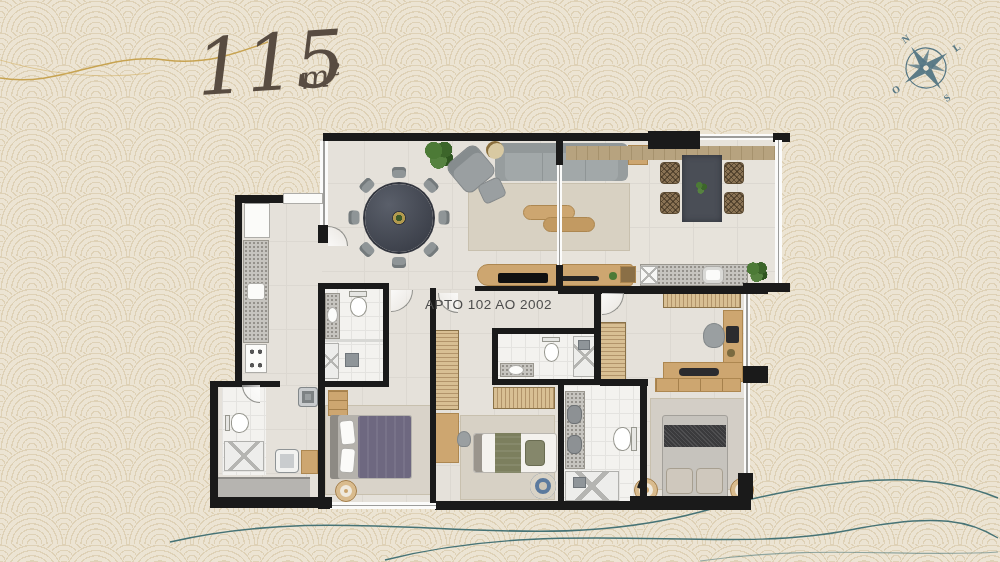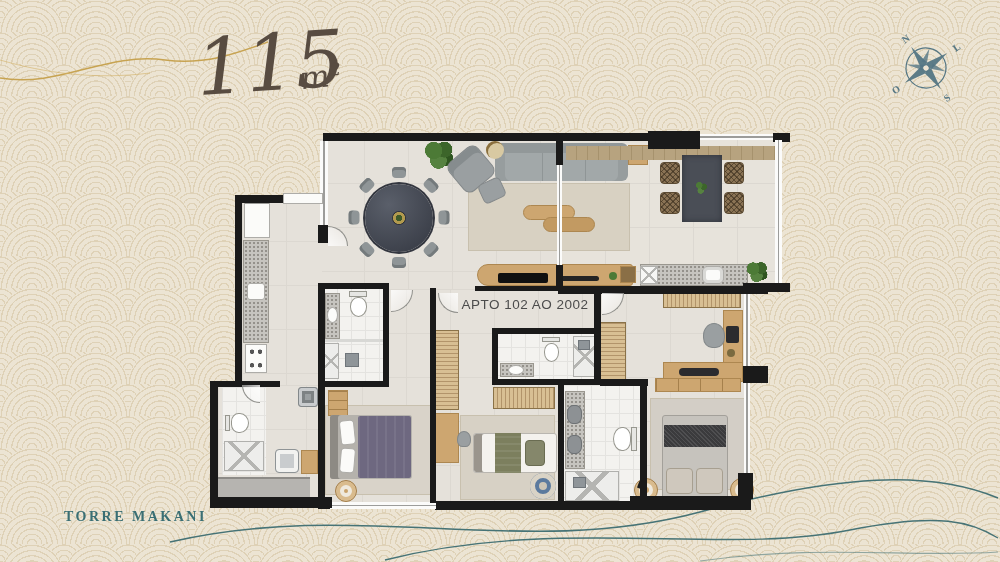--- a/index.html
+++ b/index.html
@@ -13,21 +13,21 @@
       radial-gradient(circle 32px at 50% 100%, #ece4d3 0 4px,#ded1b6 4px 5.2px,#ece4d3 5.2px 9.2px,#ded1b6 9.2px 10.4px,#ece4d3 10.4px 14.4px,#ded1b6 14.4px 15.6px,#ece4d3 15.6px 19.6px,#ded1b6 19.6px 20.8px,#ece4d3 20.8px 24.8px,#ded1b6 24.8px 26px,#ece4d3 26px 30px,#ded1b6 30px 31.2px,#ece4d3 31.2px 32px,transparent 32px);
     background-size:64px 32px;
     background-position:0 0,32px 16px;
   }
   .abs{position:absolute;}
   
   .apt-label{left:62px;top:76px;font-family:"Liberation Serif","DejaVu Serif",serif;font-size:19px;font-weight:600;letter-spacing:3.5px;color:#3a6f74;}
   .area-script{left:196px;top:24px;font-family:"DejaVu Serif",serif;font-style:italic;font-size:78px;font-weight:400;color:#584c41;transform:rotate(-4deg);line-height:1;}
   .area-unit{left:300px;top:58px;font-family:"DejaVu Serif",serif;font-style:italic;font-size:31px;color:#584c41;transform:rotate(-6deg);}
   .tower-label{left:64px;top:509px;font-family:"Liberation Serif","DejaVu Serif",serif;font-size:14px;font-weight:600;letter-spacing:2.5px;color:#3a6f74;}
-  .unit-label{left:230px;top:172px;width:200px;text-align:center;font-size:13.5px;letter-spacing:.5px;color:#4c4c4c;}
+  .unit-label{left:230px;top:172px;width:200px;font-size:13.5px;letter-spacing:.5px;color:#4c4c4c;}
   
   #plan{left:195px;top:125px;width:595px;height:385px;}
   .floor{background-color:#e5e1da;background-image:linear-gradient(#dcd8d1 1px,transparent 1px),linear-gradient(90deg,#dcd8d1 1px,transparent 1px);background-size:44px 44px;}
   .bfloor{background-color:#f3f2ef;background-image:linear-gradient(#e4e3e0 1px,transparent 1px),linear-gradient(90deg,#e4e3e0 1px,transparent 1px);background-size:14px 14px;}
   .w{background:#1a1a1a;}
   .wnh{background:linear-gradient(#fbfbfa 0 38%,#9c9c9a 38% 62%,#fbfbfa 62%);}
   .wnv{background:linear-gradient(90deg,#fbfbfa 0 38%,#9c9c9a 38% 62%,#fbfbfa 62%);}
   .gr{background-color:#c6c4bf;background-image:radial-gradient(circle,#94918b .8px,transparent .9px);background-size:4px 4px;border:1px solid #9a978f;box-sizing:border-box;}
   .wd{background:#cda670;border:1px solid #ad8750;box-sizing:border-box;}
   .sth{background:repeating-linear-gradient(90deg,#d8bf93 0 3px,#b2946a 3px 4px);border:1px solid #8a7248;box-sizing:border-box;}
@@ -252,15 +252,14 @@
 
     <div class="abs door" style="left:196px;top:165px;width:22px;height:22px"></div>
     <div class="abs door" style="left:243px;top:168px;width:20px;height:20px;transform:scaleX(-1)"></div>
     <div class="abs door" style="left:407px;top:168px;width:22px;height:22px"></div>
     <div class="abs door" style="left:133px;top:101px;width:20px;height:20px;transform:rotate(-90deg)"></div>
     <div class="abs door" style="left:47px;top:260px;width:18px;height:18px;transform:scaleX(-1)"></div>
 
     <div class="abs unit-label">APTO 102 AO 2002</div>
   </div>
 
-  <div class="abs tower-label">TORRE MAKANI</div>
 
 </div>
 
 </body></html>

